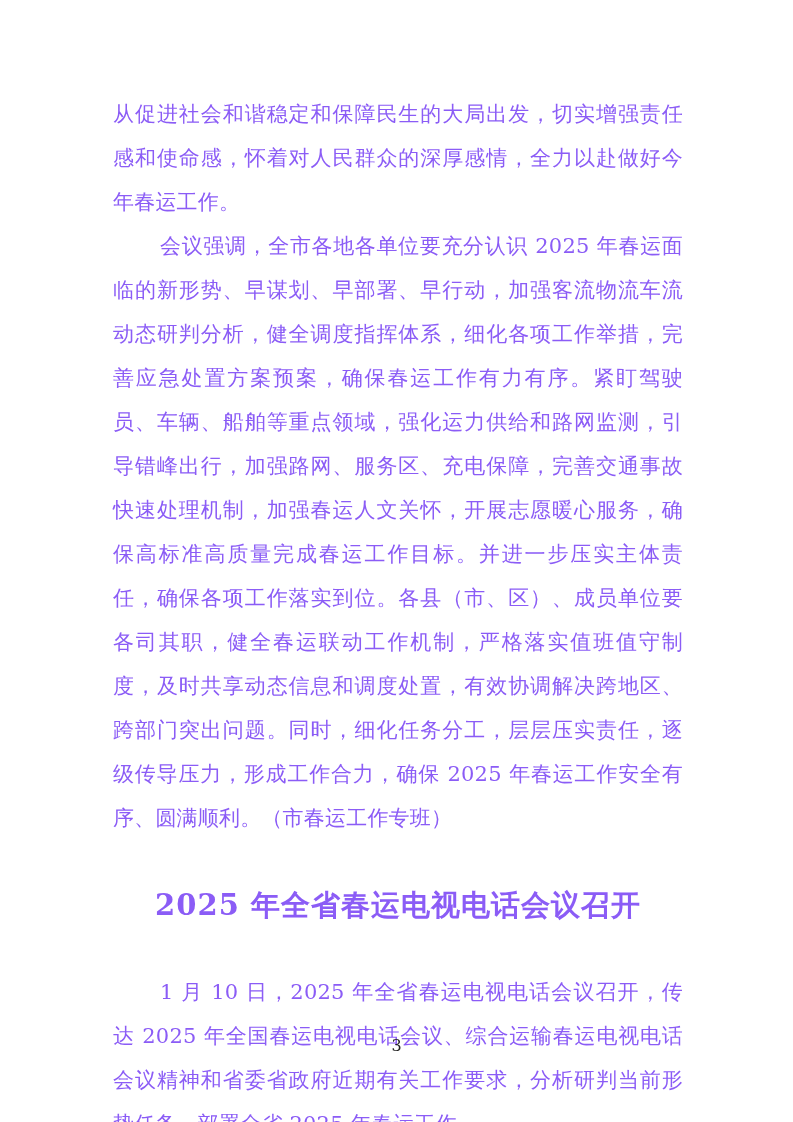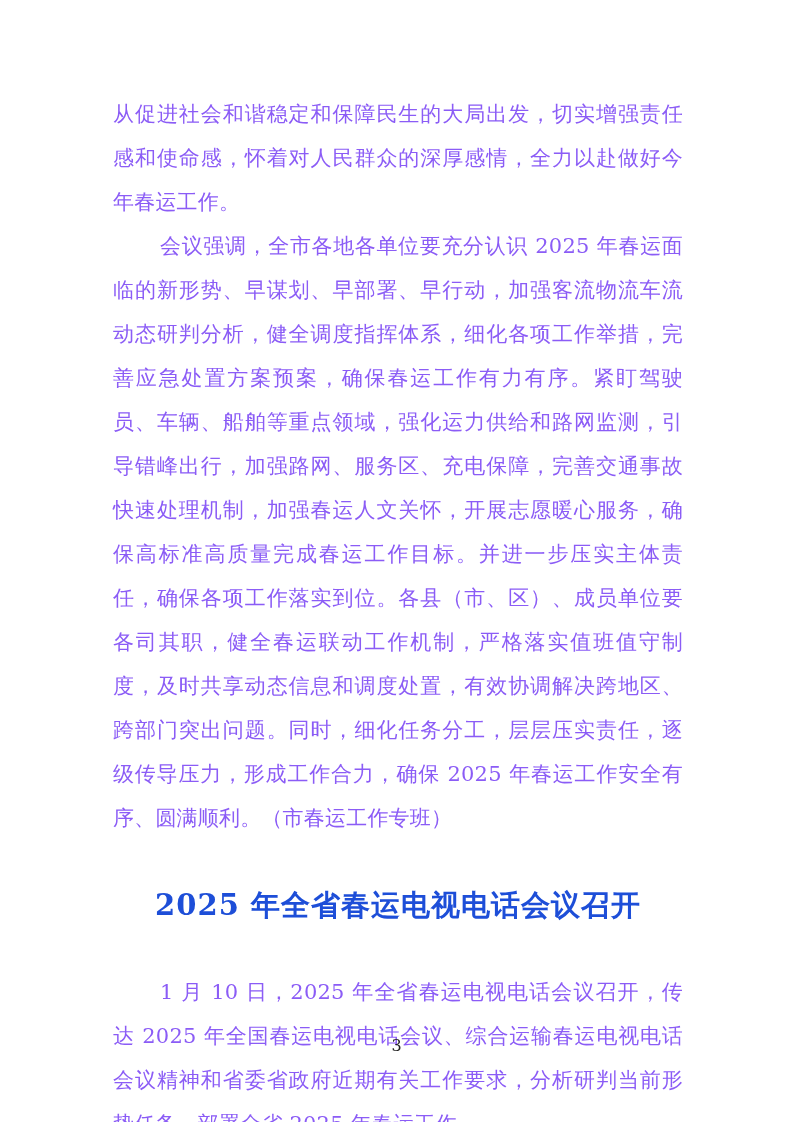--- a/index.html
+++ b/index.html
@@ -44,21 +44,21 @@
   .bold-lead {
     font-weight: normal;
   }
   .section-title {
     font-size: 29px;
     font-weight: bold;
     text-align: center;
     letter-spacing: 1px;
     margin: 0;
     padding: 0;
-    color: #1d4ed8;
+    color: #8b5cf6;
   }
   .gap-before-title {
     height: 46px;
   }
   .gap-after-title {
     height: 44px;
   }
   .page-number {
     position: absolute;
     left: 0;

